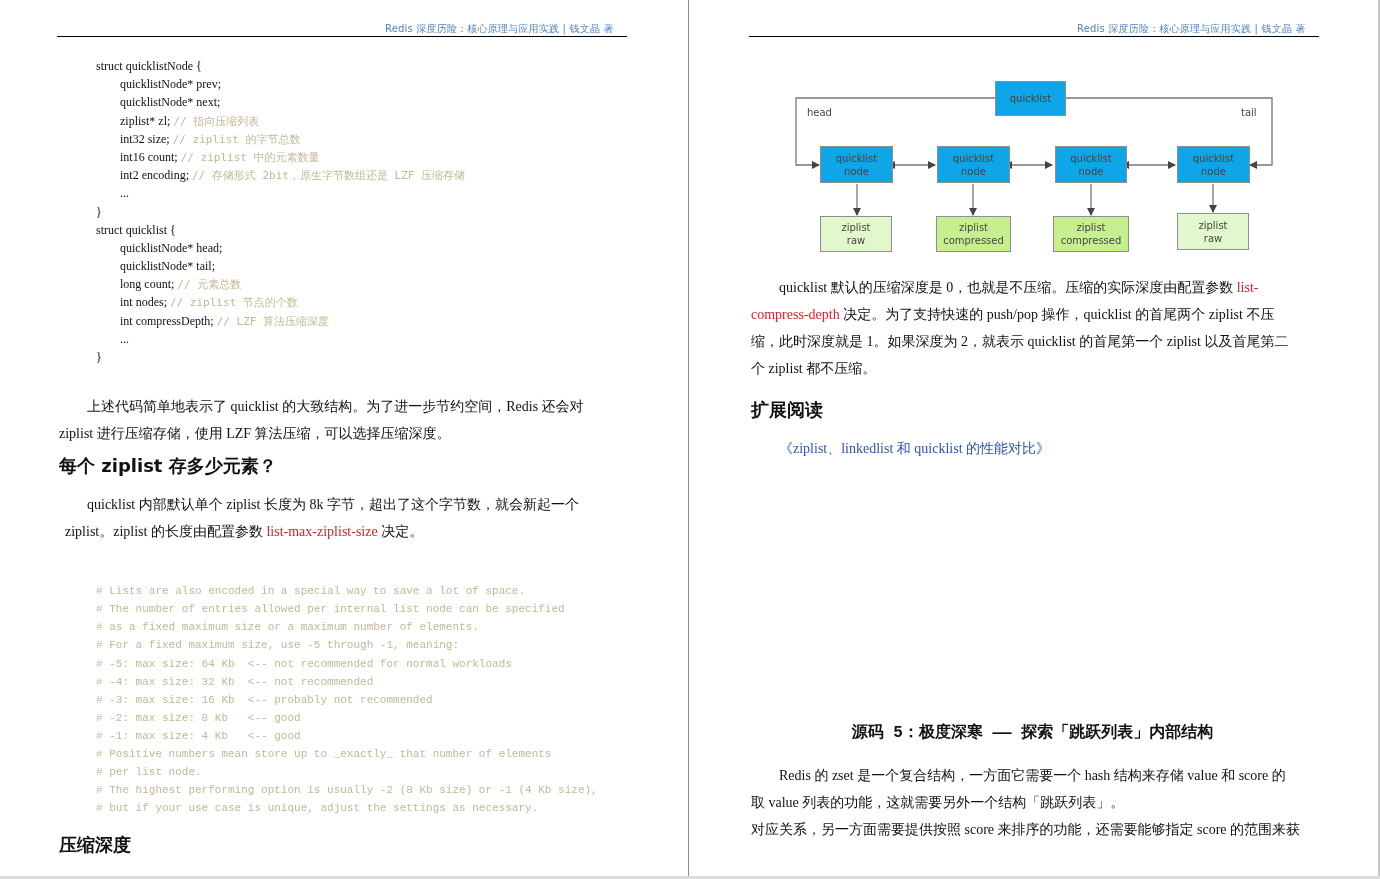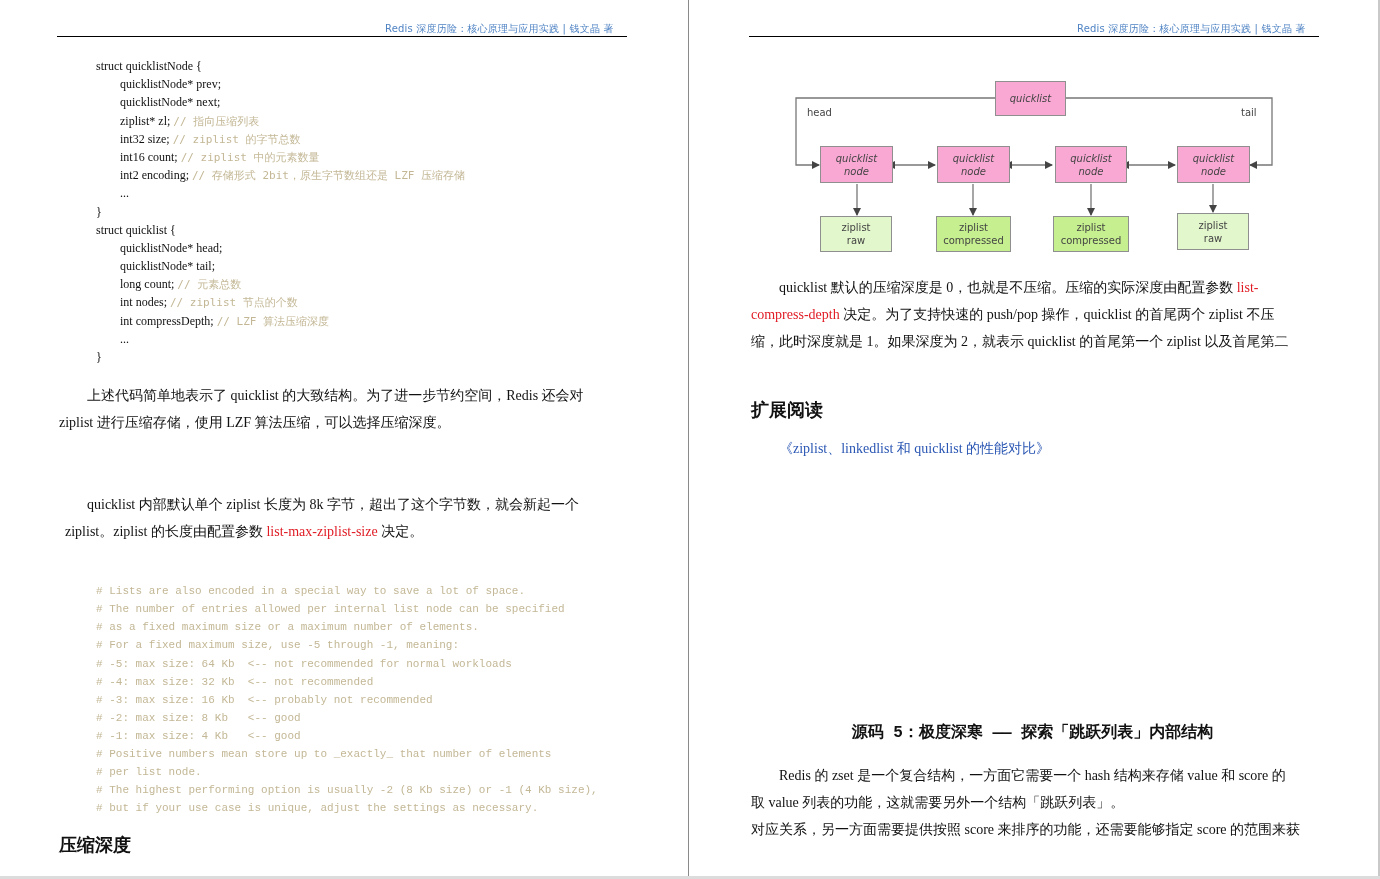--- a/index.html
+++ b/index.html
@@ -27,39 +27,40 @@
   .conf { position: absolute; left: 96px; top: 546px; font-family: "Liberation Mono", "DejaVu Sans Mono", monospace; font-size: 11px; color: #c3b795; line-height: 18.1px; white-space: pre; }
   .conf-final { color: #111; font-family: "Liberation Serif", serif; font-size: 12px; }
 
   .link { position: absolute; left: 779px; top: 440px; font-size: 14px; color: #2a56b3; white-space: nowrap; }
 
   .chapter-title { position: absolute; left: 760px; top: 722px; width: 545px; text-align: center; font-family: Liberation Mono, monospace; font-weight: bold; font-size: 16px; color: #111; white-space: nowrap; }
 
   
   .diagram { position: absolute; left: 780px; top: 70px; width: 510px; height: 190px; }
   .box { position: absolute; border: 1.5px solid #8f8f8f; display: flex; align-items: center; justify-content: center; text-align: center; font-family: "DejaVu Sans", sans-serif; font-size: 10px; color: #444; line-height: 13px; }
-  .box.qnode { background: #f9a8d4; font-style: italic; }
+  .box.qnode { background: #0ea5e9; }
   .box.zraw { background: #e3f7cc; }
   .box.zcomp { background: #c6f08f; }
   .dlabel { position: absolute; font-family: "DejaVu Sans", sans-serif; font-size: 10px; color: #444; }
 </style>
 </head>
 <body>
 
 <div class="page page-left">
   <div class="running-header" style="left:385px;">Redis 深度历险：核心原理与应用实践   |  钱文晶  著</div>
   <div class="header-rule" style="left:57px; width:570px;"></div>
 
   <div class="code" style="left:96px; top:57px;" id="code-structs"><div class="code-line" style="padding-left: 0px;"><span>struct quicklistNode {</span></div><div class="code-line" style="padding-left: 24px;"><span>quicklistNode* prev;</span></div><div class="code-line" style="padding-left: 24px;"><span>quicklistNode* next;</span></div><div class="code-line" style="padding-left: 24px;"><span>ziplist* zl; </span><span class="cmt">// 指向压缩列表</span></div><div class="code-line" style="padding-left: 24px;"><span>int32 size; </span><span class="cmt">// ziplist 的字节总数</span></div><div class="code-line" style="padding-left: 24px;"><span>int16 count; </span><span class="cmt">// ziplist 中的元素数量</span></div><div class="code-line" style="padding-left: 24px;"><span>int2 encoding; </span><span class="cmt">// 存储形式 2bit，原生字节数组还是 LZF 压缩存储</span></div><div class="code-line" style="padding-left: 24px;"><span>...</span></div><div class="code-line" style="padding-left: 0px;"><span>}</span></div><div class="code-line" style="padding-left: 0px;"><span>struct quicklist {</span></div><div class="code-line" style="padding-left: 24px;"><span>quicklistNode* head;</span></div><div class="code-line" style="padding-left: 24px;"><span>quicklistNode* tail;</span></div><div class="code-line" style="padding-left: 24px;"><span>long count; </span><span class="cmt">// 元素总数</span></div><div class="code-line" style="padding-left: 24px;"><span>int nodes; </span><span class="cmt">// ziplist 节点的个数</span></div><div class="code-line" style="padding-left: 24px;"><span>int compressDepth; </span><span class="cmt">// LZF 算法压缩深度</span></div><div class="code-line" style="padding-left: 24px;"><span>...</span></div><div class="code-line" style="padding-left: 0px;"><span>}</span></div></div>
 
   <div class="para" style="left:59px; top:382px; width:540px;">
-    <div style="text-indent:28px; white-space:nowrap;">上述代码简单地表示了  quicklist  的大致结构。为了进一步节约空间，Redis  还会对</div>
+    <div style="text-indent:28px; white-space:nowrap;margin-top:11px;">上述代码简单地表示了  quicklist  的大致结构。为了进一步节约空间，Redis  还会对</div>
     <div style="white-space:nowrap;">ziplist  进行压缩存储，使用  LZF  算法压缩，可以选择压缩深度。</div>
   </div>
 
+  <div class="h2" style="left:59px; top:454px;">每个  ziplist  存多少元素？</div>
 
   <div class="para" style="left:59px; top:491px; width:540px;">
     <div style="text-indent:28px; white-space:nowrap;">quicklist  内部默认单个  ziplist  长度为  8k  字节，超出了这个字节数，就会新起一个</div>
     <div style="white-space:nowrap;margin-left:6px;"><span>ziplist。ziplist  的长度由配置参数 </span><span class="red">list-max-ziplist-size</span><span> 决定。</span></div>
   </div>
 
   <div class="conf">
     <div id="conf-lines"><div># Lists are also encoded in a special way to save a lot of space.</div><div># The number of entries allowed per internal list node can be specified</div><div># as a fixed maximum size or a maximum number of elements.</div><div># For a fixed maximum size, use -5 through -1, meaning:</div><div># -5: max size: 64 Kb  &lt;-- not recommended for normal workloads</div><div># -4: max size: 32 Kb  &lt;-- not recommended</div><div># -3: max size: 16 Kb  &lt;-- probably not recommended</div><div># -2: max size: 8 Kb   &lt;-- good</div><div># -1: max size: 4 Kb   &lt;-- good</div><div># Positive numbers mean store up to _exactly_ that number of elements</div><div># per list node.</div><div># The highest performing option is usually -2 (8 Kb size) or -1 (4 Kb size),</div><div># but if your use case is unique, adjust the settings as necessary.</div></div>
   </div>
 
@@ -150,20 +151,21 @@
         <div>ziplist</div>
         <div>raw</div>
       </div>
     </div>
 </div>
 
 <div class="para" style="left:751px; top:274px; width:560px;">
   <div style="text-indent:28px; white-space:nowrap;"><span>quicklist  默认的压缩深度是  0，也就是不压缩。压缩的实际深度由配置参数 </span><span class="red">list-</span></div>
   <div style="white-space:nowrap;"><span class="red">compress-depth</span><span> 决定。为了支持快速的  push/pop  操作，quicklist  的首尾两个  ziplist  不压</span></div>
   <div style="white-space:nowrap;">缩，此时深度就是  1。如果深度为  2，就表示  quicklist  的首尾第一个  ziplist  以及首尾第二</div>
+  <div style="white-space:nowrap;">个  ziplist  都不压缩。</div>
 </div>
 
 <div class="h2" style="left:751px; top:398px;">扩展阅读</div>
 
 <a class="link">《ziplist、linkedlist  和  quicklist  的性能对比》</a>
 
 <div class="chapter-title">源码  5：极度深寒 ——  探索「跳跃列表」内部结构</div>
 
 <div class="para" style="left:751px; top:762px; width:563px;">
   <div style="text-indent:28px; white-space:nowrap;">Redis  的  zset  是一个复合结构，一方面它需要一个  hash  结构来存储  value  和  score  的</div>

